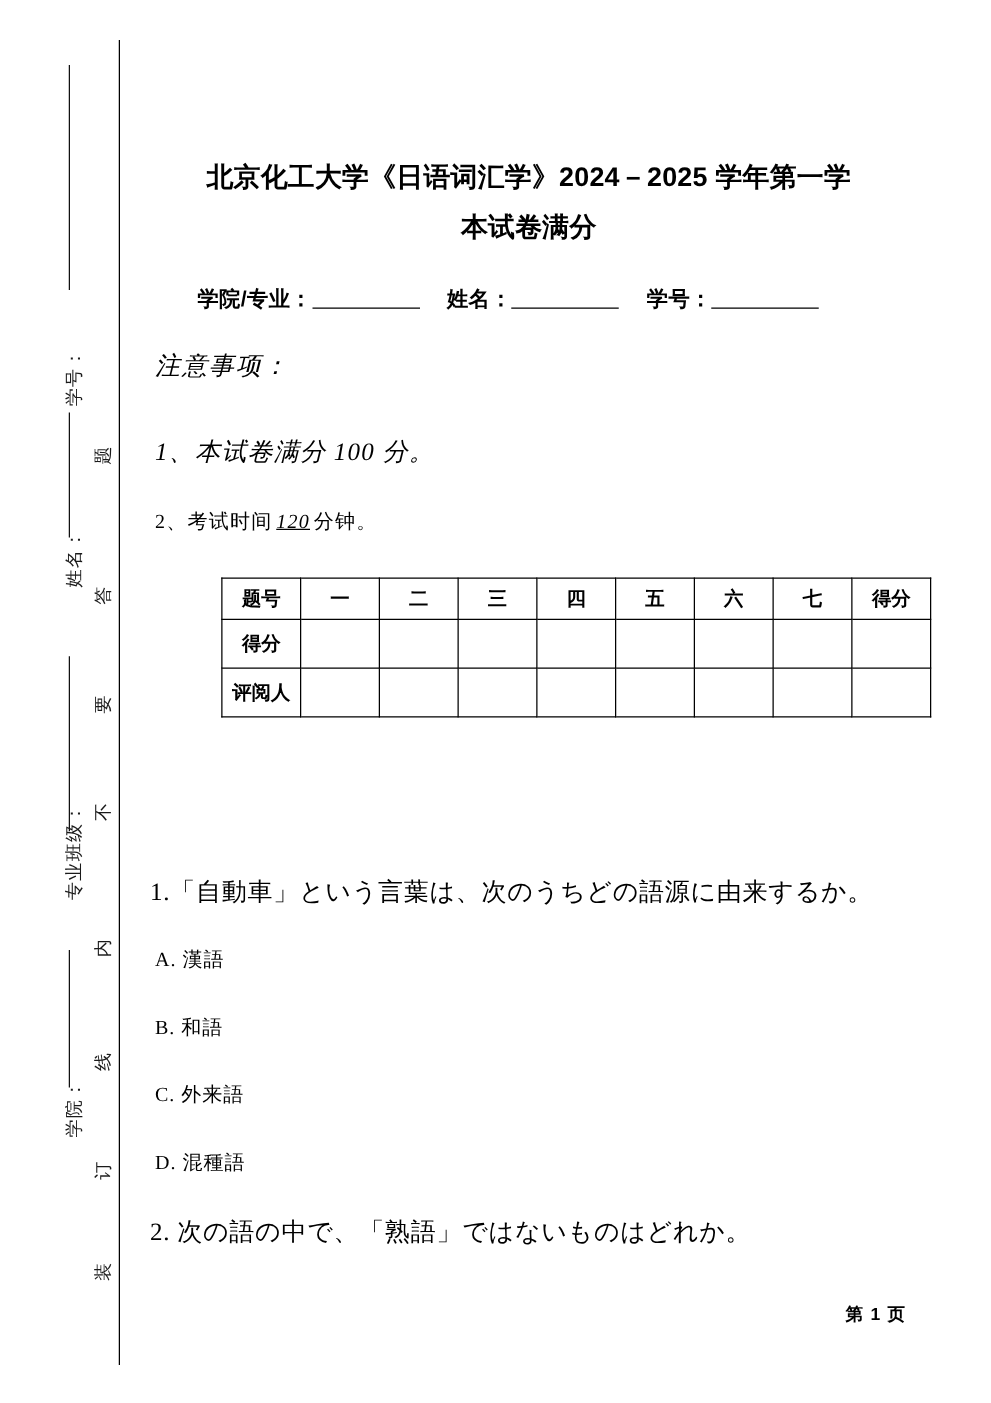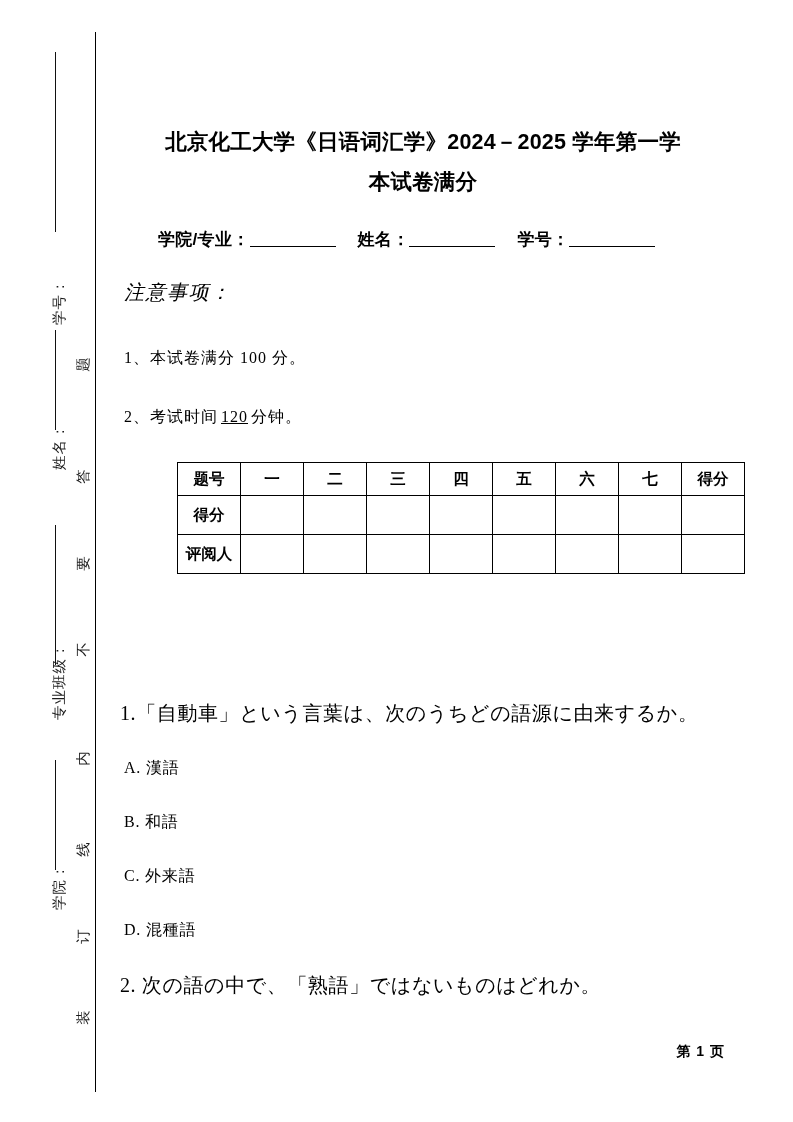--- a/index.html
+++ b/index.html
@@ -120,33 +120,35 @@
     left: 4px;
     top: 279px;
     font-size: 20px;
     letter-spacing: 1.5px;
     font-style: italic;
   }
   .notice-1 {
     position: absolute;
     left: 4px;
     top: 348px;
-    font-size: 16px;
+    font-size: 20px;
     letter-spacing: 1px;
+    font-style: italic;
   }
   .notice-2 {
     position: absolute;
     left: 4px;
     top: 407px;
     font-size: 16px;
     letter-spacing: 1px;
   }
   .notice-2 .ul {
     text-decoration: underline;
     padding: 0 3px;
+    font-style: italic;
   }
 
   
   table.score-table {
     position: absolute;
     left: 29px;
     top: 462px;
     border-collapse: collapse;
     width: 560px;
     table-layout: fixed;

